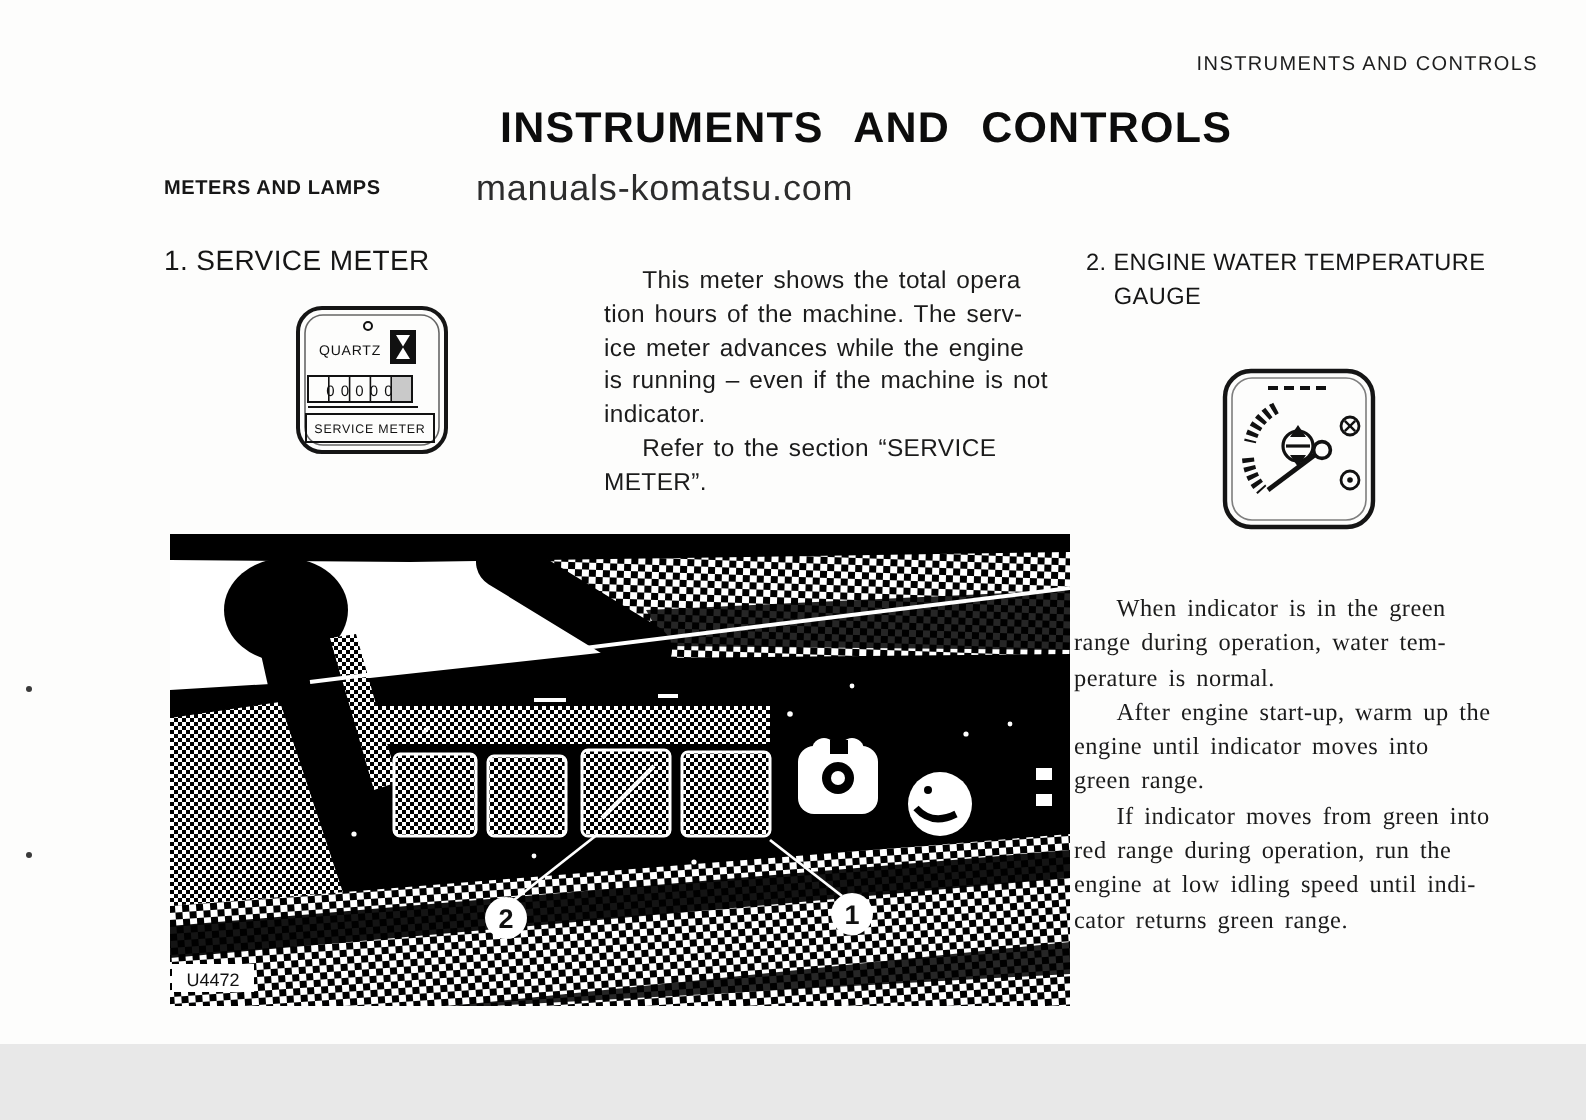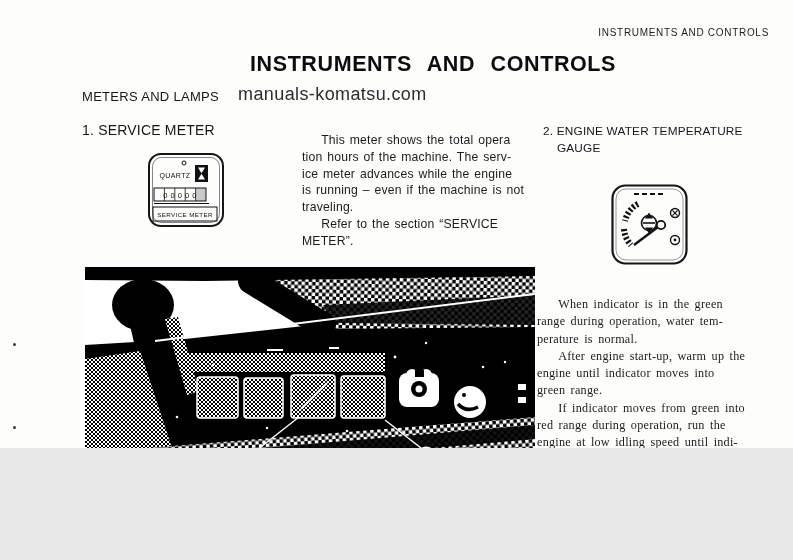--- a/index.html
+++ b/index.html
@@ -1,21 +1,21 @@
 <!DOCTYPE html>
 <html><head>
 <meta charset="utf-8">
 <style>
   html,body{margin:0;padding:0;background:#e8e8e8;}
-  .page{position:relative;width:793px;height:448px;background:#fdfdfc;overflow:hidden;
+  .page{position:relative;width:793px;height:522px;background:#fdfdfc;overflow:hidden;
         font-family:"Liberation Sans",sans-serif;color:#161616;}
   .header-right{position:absolute;top:27px;right:24px;font-size:10px;letter-spacing:0.7px;color:#1d1d1d;}
   .title{position:absolute;top:52px;left:250px;font-size:21.5px;font-weight:bold;
          letter-spacing:0.6px;word-spacing:9px;color:#0c0c0c;}
-  .sec-heading{position:absolute;top:89px;left:82px;font-size:13px;font-weight:normal;letter-spacing:0.3px;}
+  .sec-heading{position:absolute;top:89px;left:82px;font-size:10px;font-weight:bold;letter-spacing:0.3px;}
   .watermark{position:absolute;top:84px;left:238px;font-size:18px;color:#2d2d2d;letter-spacing:0.4px;}
   .item1-heading{position:absolute;top:122px;left:82px;font-size:14px;font-weight:normal;letter-spacing:0.2px;text-align:center;}
   .item2-heading{position:absolute;top:123px;left:543px;font-size:11.8px;font-weight:normal;
                  white-space:pre-wrap;line-height:17px;letter-spacing:0.2px;}
   .body-text{white-space:pre-wrap;font-size:12.2px;color:#1b1b1b;}
   .center-text{position:absolute;top:132px;left:302px;width:232px;line-height:16.8px;
                letter-spacing:0.2px;word-spacing:1.2px;}
   .right-text{position:absolute;top:296px;left:537px;width:252px;line-height:17.3px;
               letter-spacing:0.25px;word-spacing:2px;font-family:Liberation Serif, serif;}
   .page-number{position:absolute;top:522px;left:406px;font-size:12.5px;letter-spacing:1px;}
@@ -88,21 +88,21 @@
     <g>
       <circle cx="65" cy="57" r="4.5" fill="none" stroke="#111" stroke-width="1.4"></circle>
       <circle cx="65" cy="57" r="1.4" fill="#111"></circle>
     </g>
   </svg>
 
   <div class="body-text center-text">    This meter shows the total opera
 tion hours of the machine. The serv-
 ice meter advances while the engine
 is running – even if the machine is not
-traveling.
+indicator.
     Refer to the section “SERVICE
 METER”.</div>
   <div class="body-text right-text">    When indicator is in the green
 range during operation, water tem-
 perature is normal.
     After engine start-up, warm up the
 engine until indicator moves into
 green range.
     If indicator moves from green into
 red range during operation, run the

